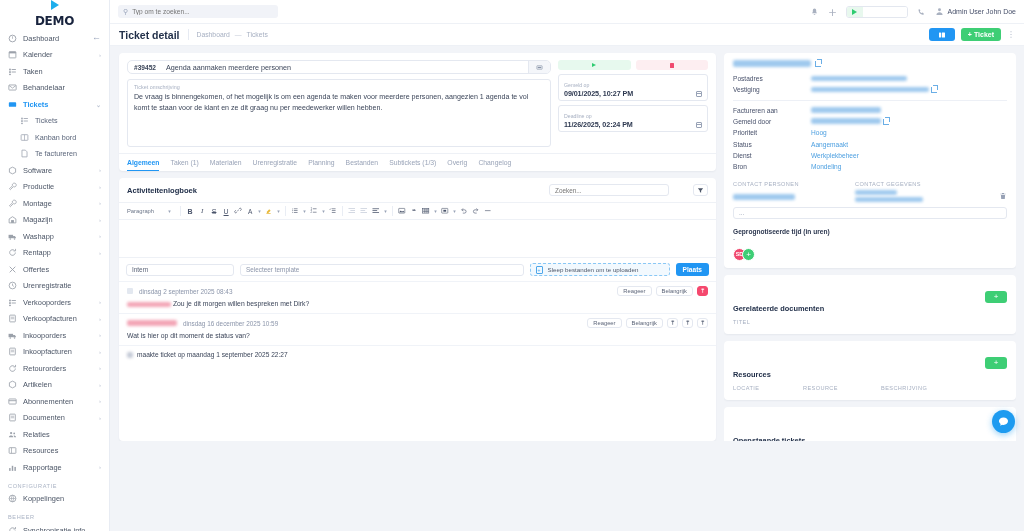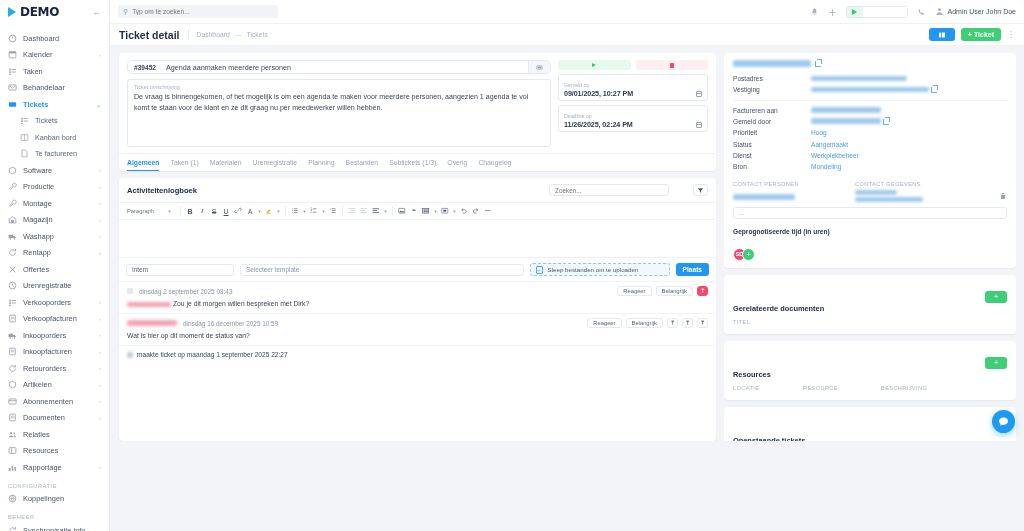--- a/index.html
+++ b/index.html
@@ -9,21 +9,21 @@
     background:#f2f4f8; color:#3b4559; font-size:11px;
   }
   .app { display:flex; width:1024px; height:531px; }
 
   
   .sidebar {
     width:110px; background:#ffffff; height:531px;
     border-right:1px solid #e8ecf3; flex:0 0 110px;
     overflow:hidden; position:relative;
   }
-  .brand { height:24px; display:flex; align-items:center; padding:0 8px; gap:4px; }
+  .brand { height:24px; display:flex; align-items:center; padding:0 8px; gap:4px;flex-direction:column; }
   .brand-arrow { width:0;height:0;border-top:5px solid transparent;border-bottom:5px solid transparent;border-left:8px solid #1daeec; }
   .brand-text { font-size:12px; font-weight:800; color:#18233d; letter-spacing:-0.3px; font-family:"DejaVu Sans", sans-serif; }
   .brand-collapse { margin-left:auto; color:#9aa5bb; font-size:9px; }
   .nav { padding-top:6px; }
   .nav-item {
     display:flex; align-items:center; gap:6px;
     height:16.5px; padding:0 8px; color:#4b5566; font-size:7.4px;
     cursor:pointer; white-space:nowrap;
   }
   .nav-item .ni { width:9px; height:9px; flex:0 0 9px; display:inline-block; opacity:.55; }

